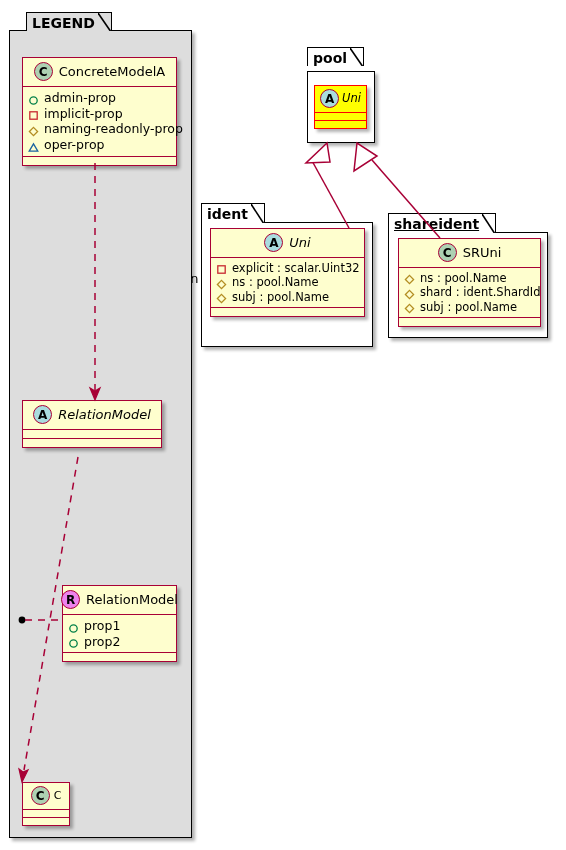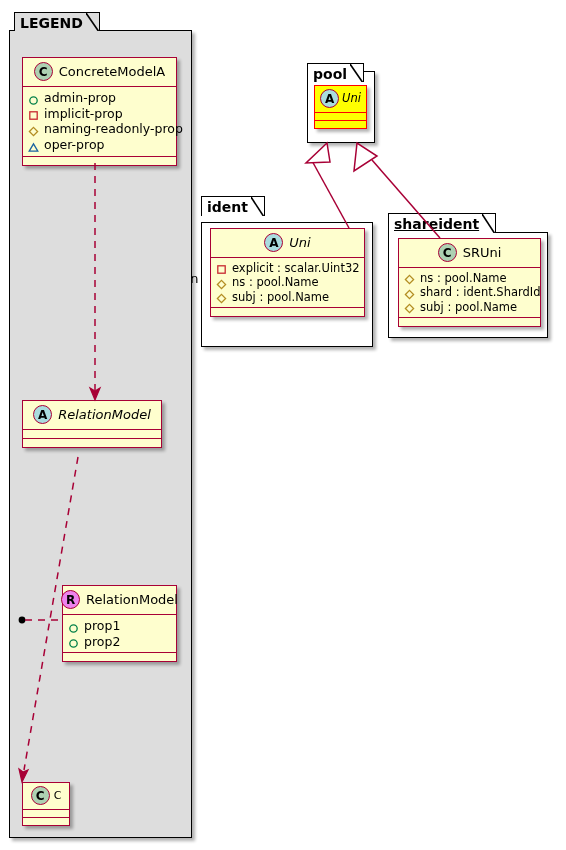--- a/index.html
+++ b/index.html
@@ -149,21 +149,21 @@
     pointer-events: none;
     z-index: 5;
   }
 </style>
 </head>
 <body>
 
 <div id="canvas">
 
   <div class="pkg-body legend-body abs" style="left:9px; top:30px; width:183px; height:808px;"></div>
-  <div class="pkg-tab legend-tab" style="left:14px; top:12px; height:19px;">
+  <div class="pkg-tab legend-tab" style="left:26px; top:12px; height:19px;">
     <span>LEGEND</span>
     <span class="fold">
       <svg width="13" height="19" viewBox="0 0 13 19">
           <path d="M0,0 L13,19 L13,0 Z" fill="#DDDDDD" stroke="none"></path>
           <path d="M0,0 L13,19" stroke="#000" stroke-width="1.6" fill="none"></path>
         </svg>
     </span>
   </div>
 
   <div class="stereotype-label" style="left:20px; top:38px; width:160px;">«Rect»</div>
@@ -239,40 +239,40 @@
       <span class="ttl" style="font-size:11px;">C</span>
     </div>
     <div class="cls-empty" style="height:7px;"></div>
     <div class="cls-foot" style="height:7px;"></div>
   </div>
 
   <div class="edge-label" style="left:98px; top:271px;">explicit relation</div>
   <div class="edge-label" style="left:55px; top:508px;">named relation</div>
 
   <div class="pkg-body abs" style="left:307px; top:71px; width:68px; height:72px;"></div>
-  <div class="pkg-tab" style="left:307px; top:63px; height:19px;">
+  <div class="pkg-tab" style="left:307px; top:47px; height:19px;">
     <span>pool</span>
     <span class="fold">
       <svg width="13" height="19" viewBox="0 0 13 19">
           <path d="M0,0 L13,19 L13,0 Z" fill="#FFFFFF" stroke="none"></path>
           <path d="M0,0 L13,19" stroke="#000" stroke-width="1.6" fill="none"></path>
         </svg>
     </span>
   </div>
   <div class="cls hl" style="left:314px; top:85px; width:53px;">
     <div class="cls-head" style="gap:3px; padding:3px 3px 4px 3px;">
       <span class="stereo A">A</span>
       <span class="ttl ital" style="font-size:11.5px;">Uni</span>
     </div>
     <div class="cls-empty" style="height:7px;"></div>
     <div class="cls-foot" style="height:7px;"></div>
   </div>
 
   <div class="pkg-body abs" style="left:201px; top:222px; width:172px; height:125px;"></div>
-  <div class="pkg-tab" style="left:201px; top:196px; height:20px;">
+  <div class="pkg-tab" style="left:201px; top:203px; height:20px;">
     <span>ident</span>
     <span class="fold">
       <svg width="13" height="20" viewBox="0 0 13 20">
           <path d="M0,0 L13,20 L13,0 Z" fill="#FFFFFF" stroke="none"></path>
           <path d="M0,0 L13,20" stroke="#000" stroke-width="1.6" fill="none"></path>
         </svg>
     </span>
   </div>
   <div class="cls" style="left:210px; top:228px; width:155px;">
     <div class="cls-head">

